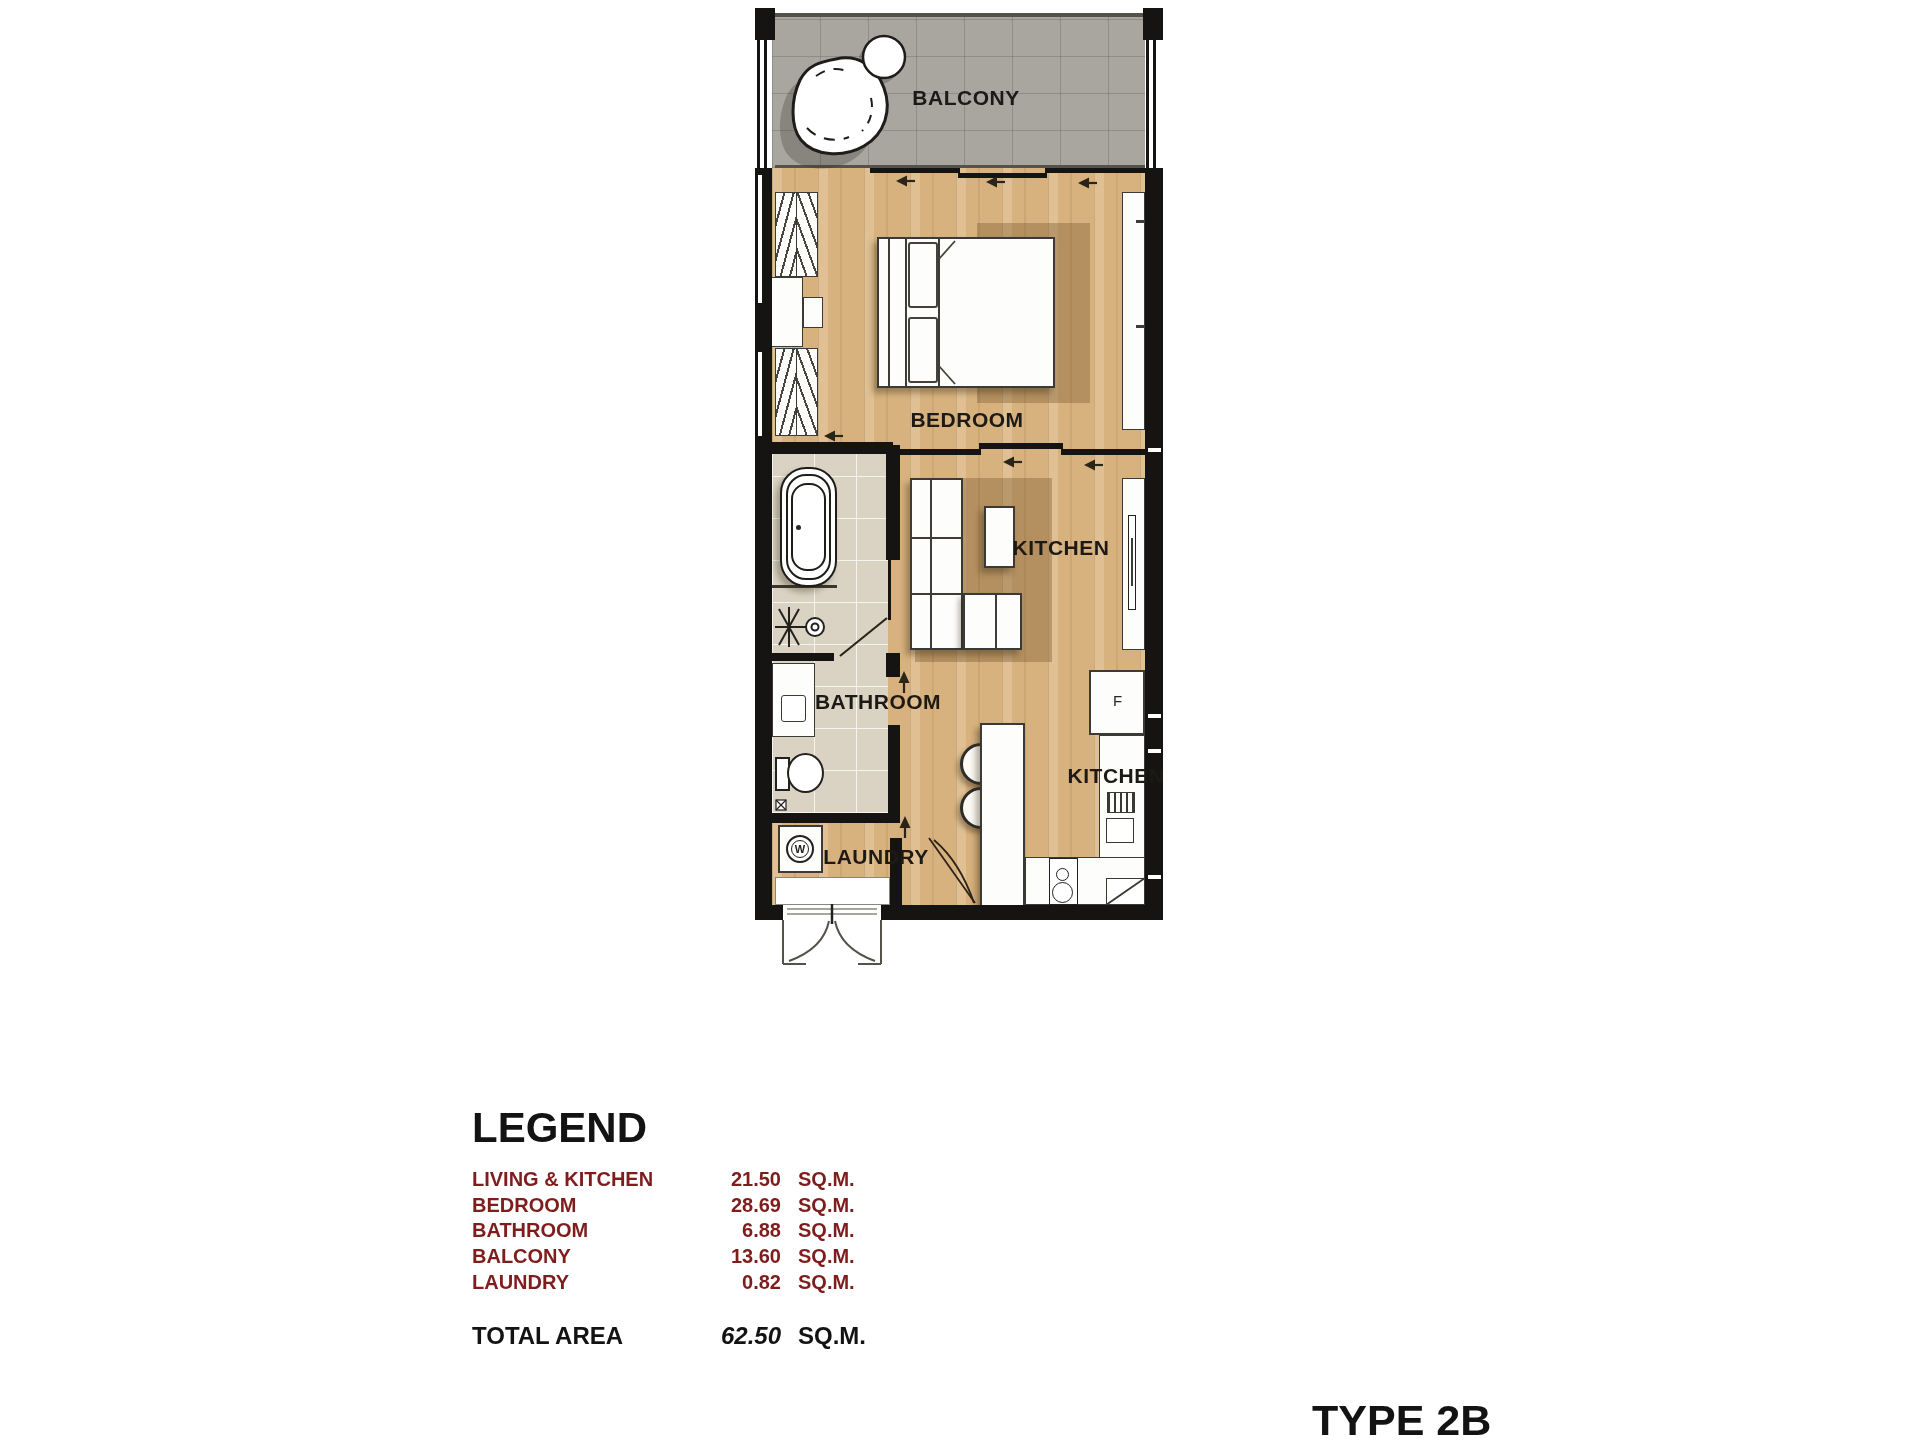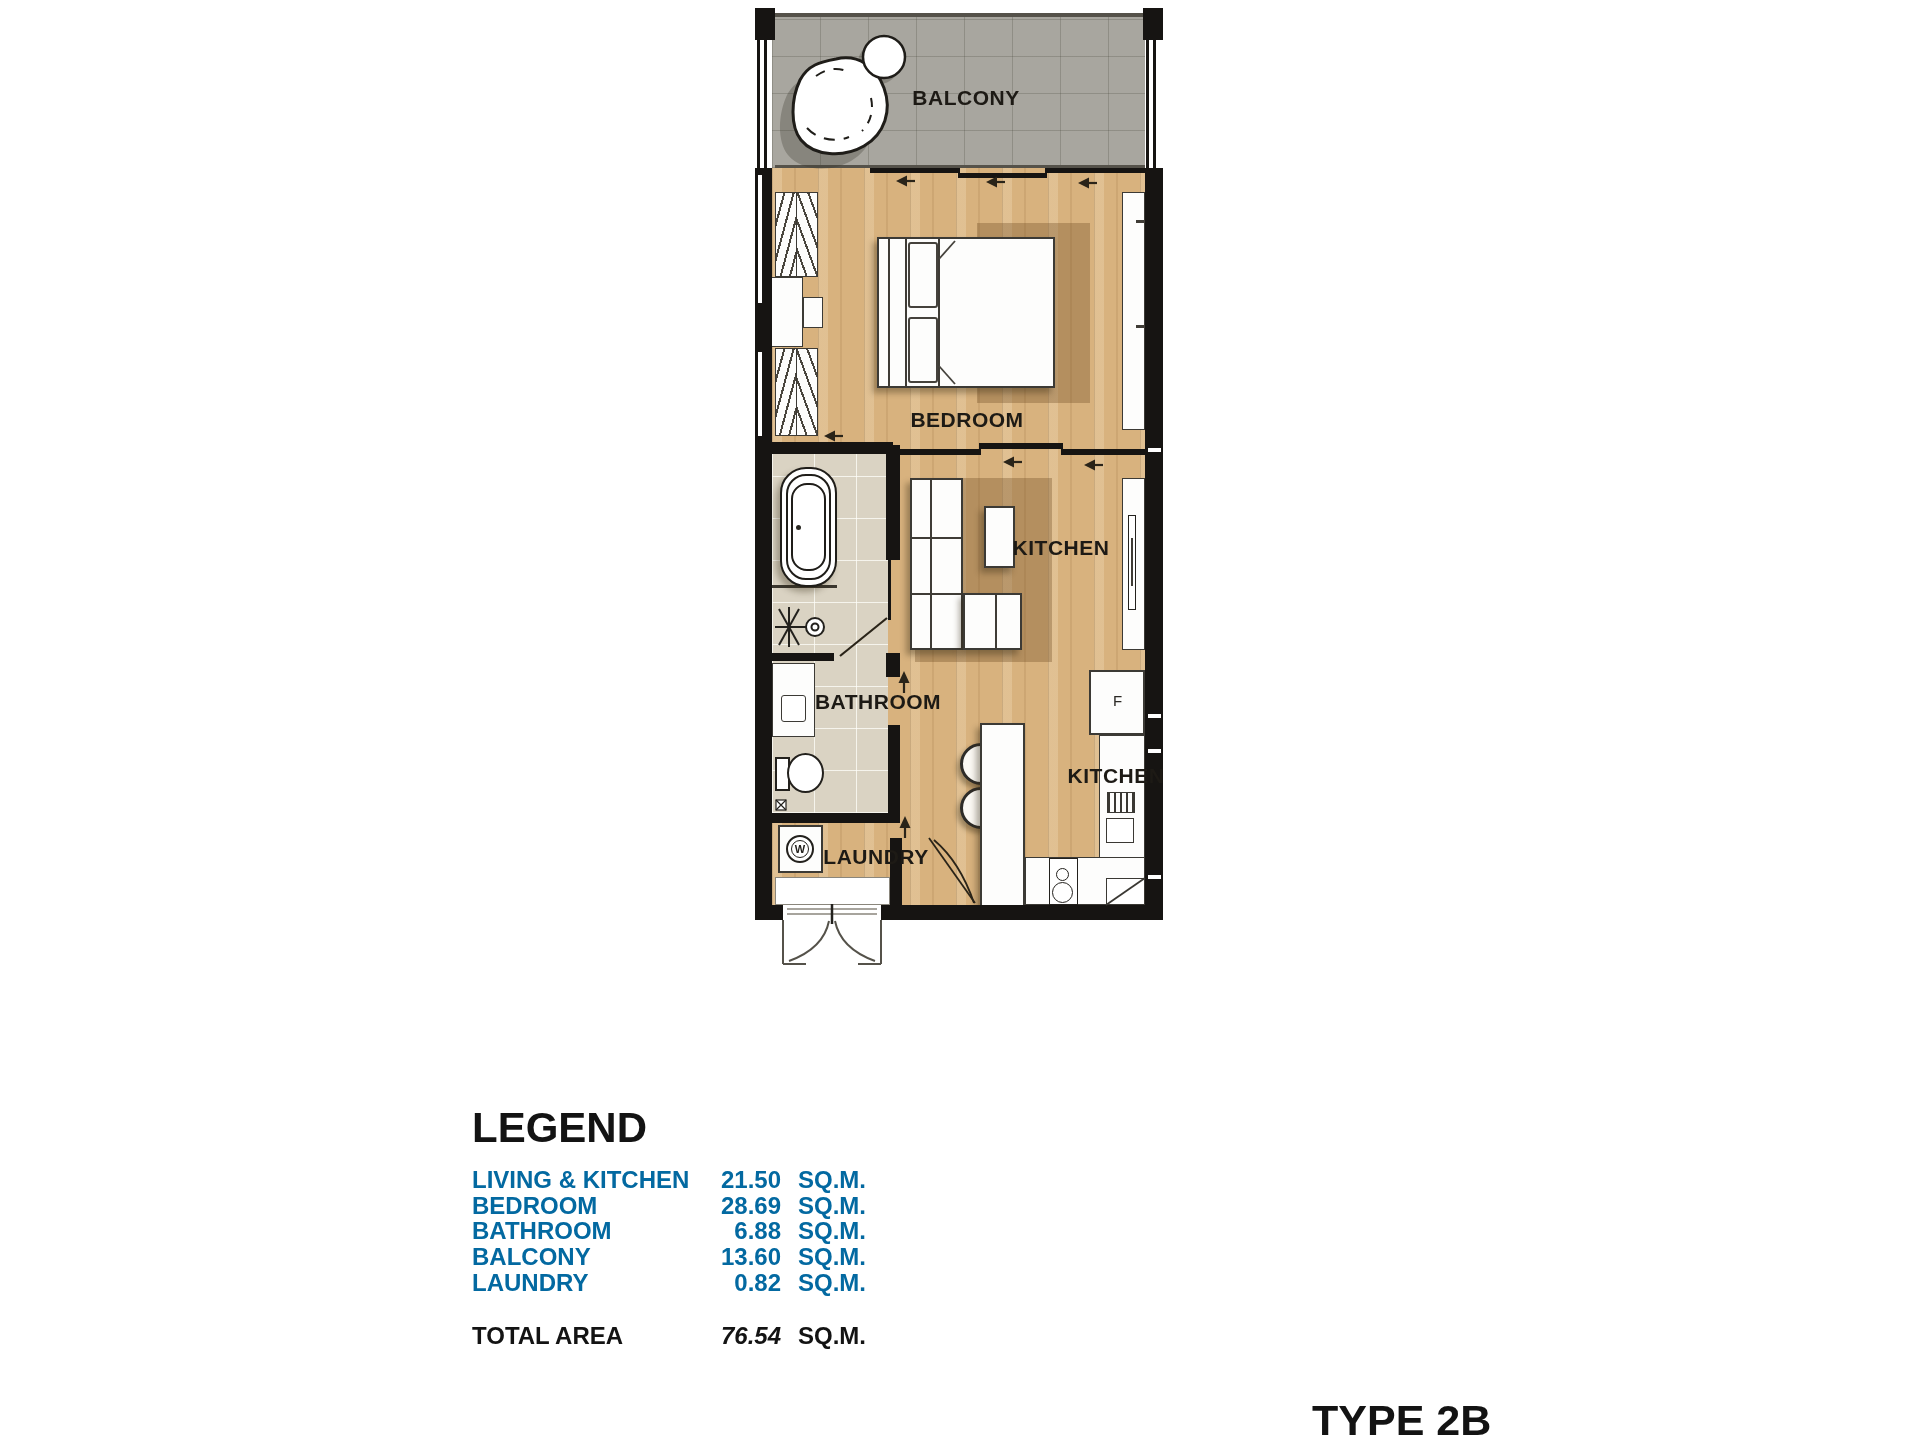--- a/index.html
+++ b/index.html
@@ -44,21 +44,21 @@
   .tub .drain{position:absolute;left:14px;top:56px;width:5px;height:5px;border-radius:50%;background:#2a2822;}
   
   .wc-tank{position:absolute;left:775px;top:757px;width:15px;height:34px;background:#fff;border:2px solid #23211d;box-sizing:border-box;}
   .wc-bowl{position:absolute;left:787px;top:753px;width:37px;height:40px;background:#fff;border:2.5px solid #23211d;border-radius:50%;box-sizing:border-box;}
   
   .roomlabel{position:absolute;font-weight:700;font-size:21px;letter-spacing:.5px;color:#1d1a15;
              white-space:nowrap;transform:translateX(-50%);}
   .appl-label{position:absolute;font-size:15px;color:#2a2824;font-weight:400;}
   
   .legend-title{position:absolute;left:472px;top:1104px;font-size:42px;font-weight:700;color:#131313;}
-  .legend-rows{position:absolute;left:472px;top:1167px;font-size:24px;font-weight:700;color:#0369a1;line-height:25.7px;}
+  .legend-rows{position:absolute;left:472px;top:1167px;font-size:20px;font-weight:700;color:#7f1d1d;line-height:25.7px;}
   .lrow{white-space:nowrap;}
   .ll{display:inline-block;width:237px;}
   .lv{display:inline-block;width:72px;text-align:right;}
   .lu{display:inline-block;margin-left:17px;}
   .total-row{position:absolute;left:472px;top:1322px;font-size:24px;font-weight:700;color:#131313;}
   .italic{font-style:italic;}
   .typelabel{position:absolute;left:1312px;top:1396px;font-size:43px;font-weight:700;color:#131313;}
   svg.overlay{position:absolute;left:0;top:0;pointer-events:none;}
 </style>
 </head>
@@ -266,18 +266,18 @@
       <span class="ll">BATHROOM</span><span class="lv">6.88</span><span class="lu">SQ.M.</span>
     </div>
     <div class="lrow">
       <span class="ll">BALCONY</span><span class="lv">13.60</span><span class="lu">SQ.M.</span>
     </div>
     <div class="lrow">
       <span class="ll">LAUNDRY</span><span class="lv">0.82</span><span class="lu">SQ.M.</span>
     </div>
   </div>
   <div class="total-row lrow">
-    <span class="ll">TOTAL AREA</span><span class="lv italic">76.54</span><span class="lu">SQ.M.</span>
+    <span class="ll">TOTAL AREA</span><span class="lv italic">62.50</span><span class="lu">SQ.M.</span>
   </div>
 
   <div class="typelabel">TYPE 2B</div>
 
 </div>
 
 </body></html>

